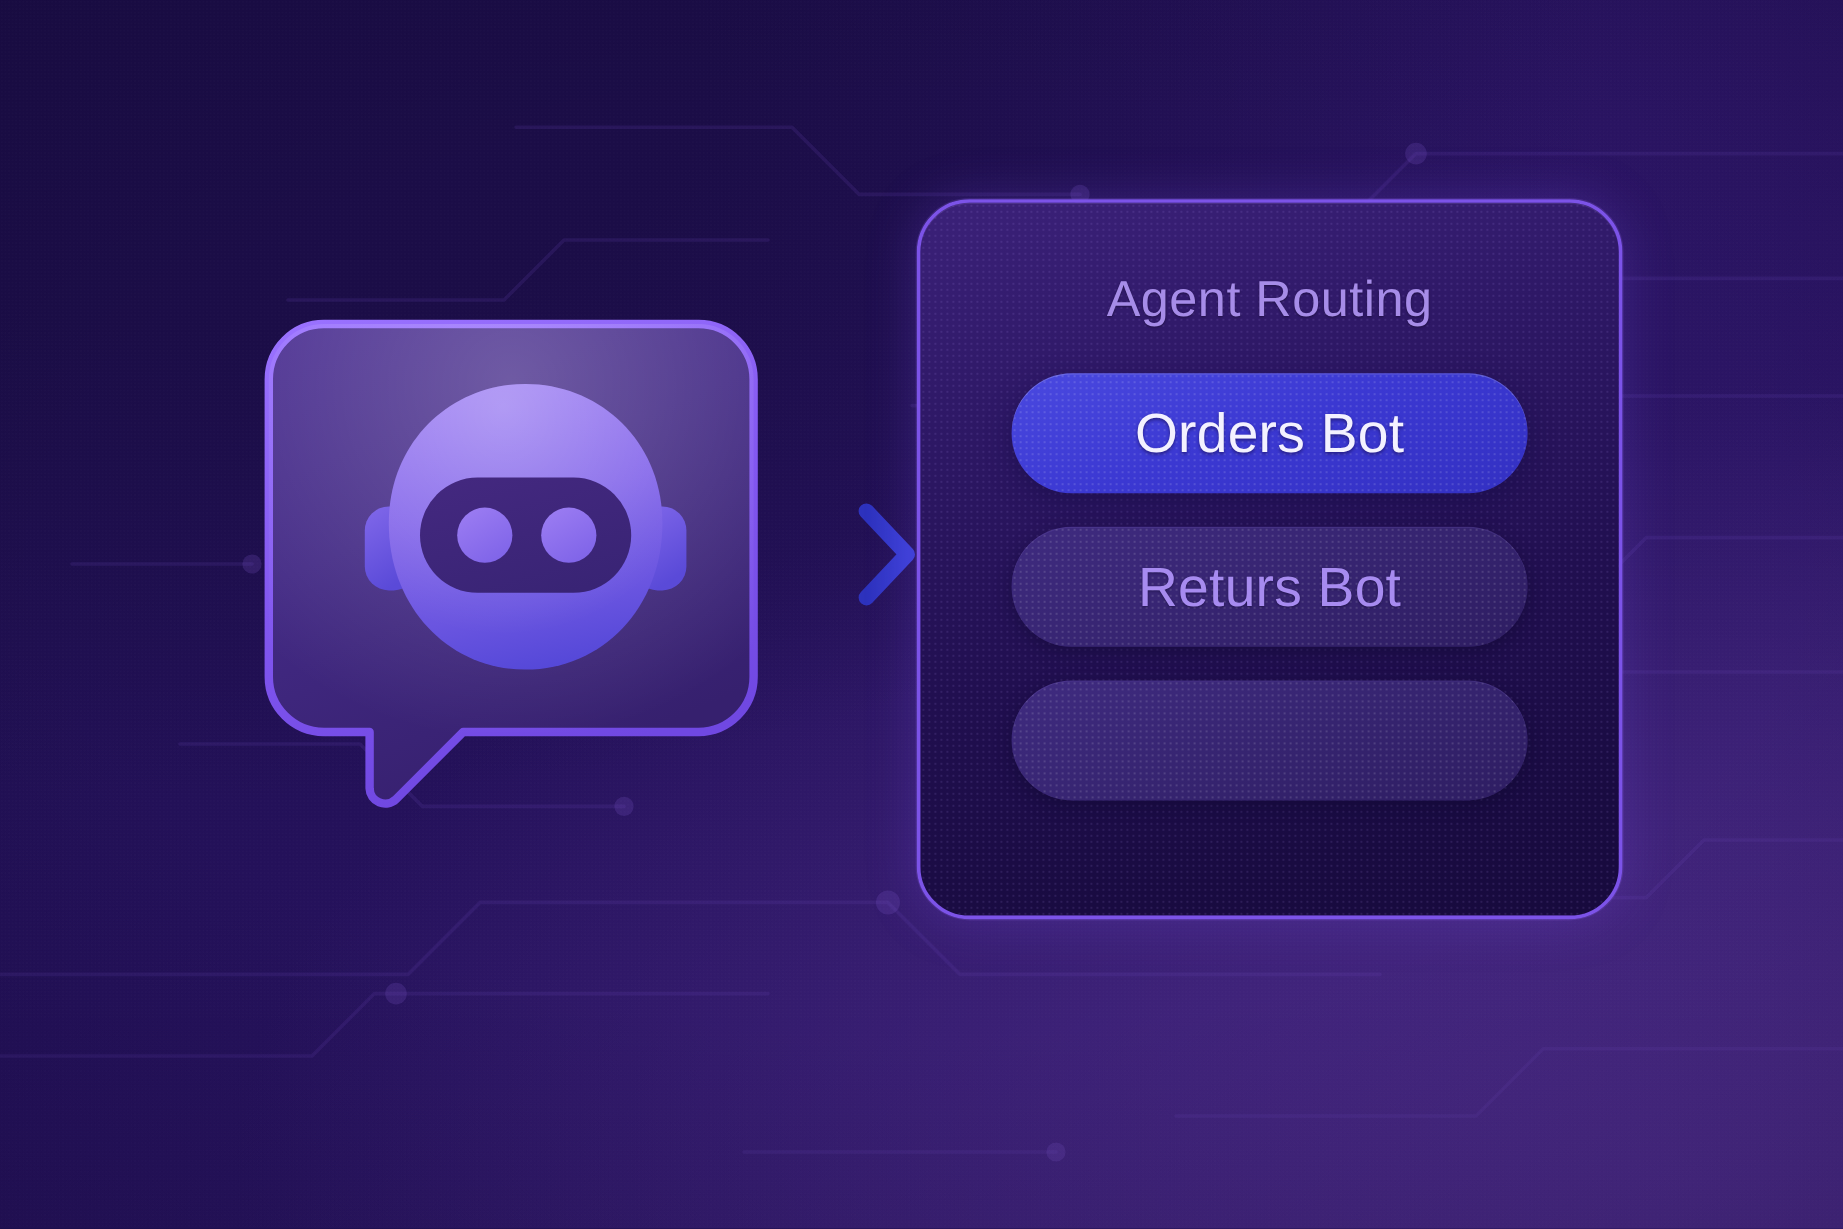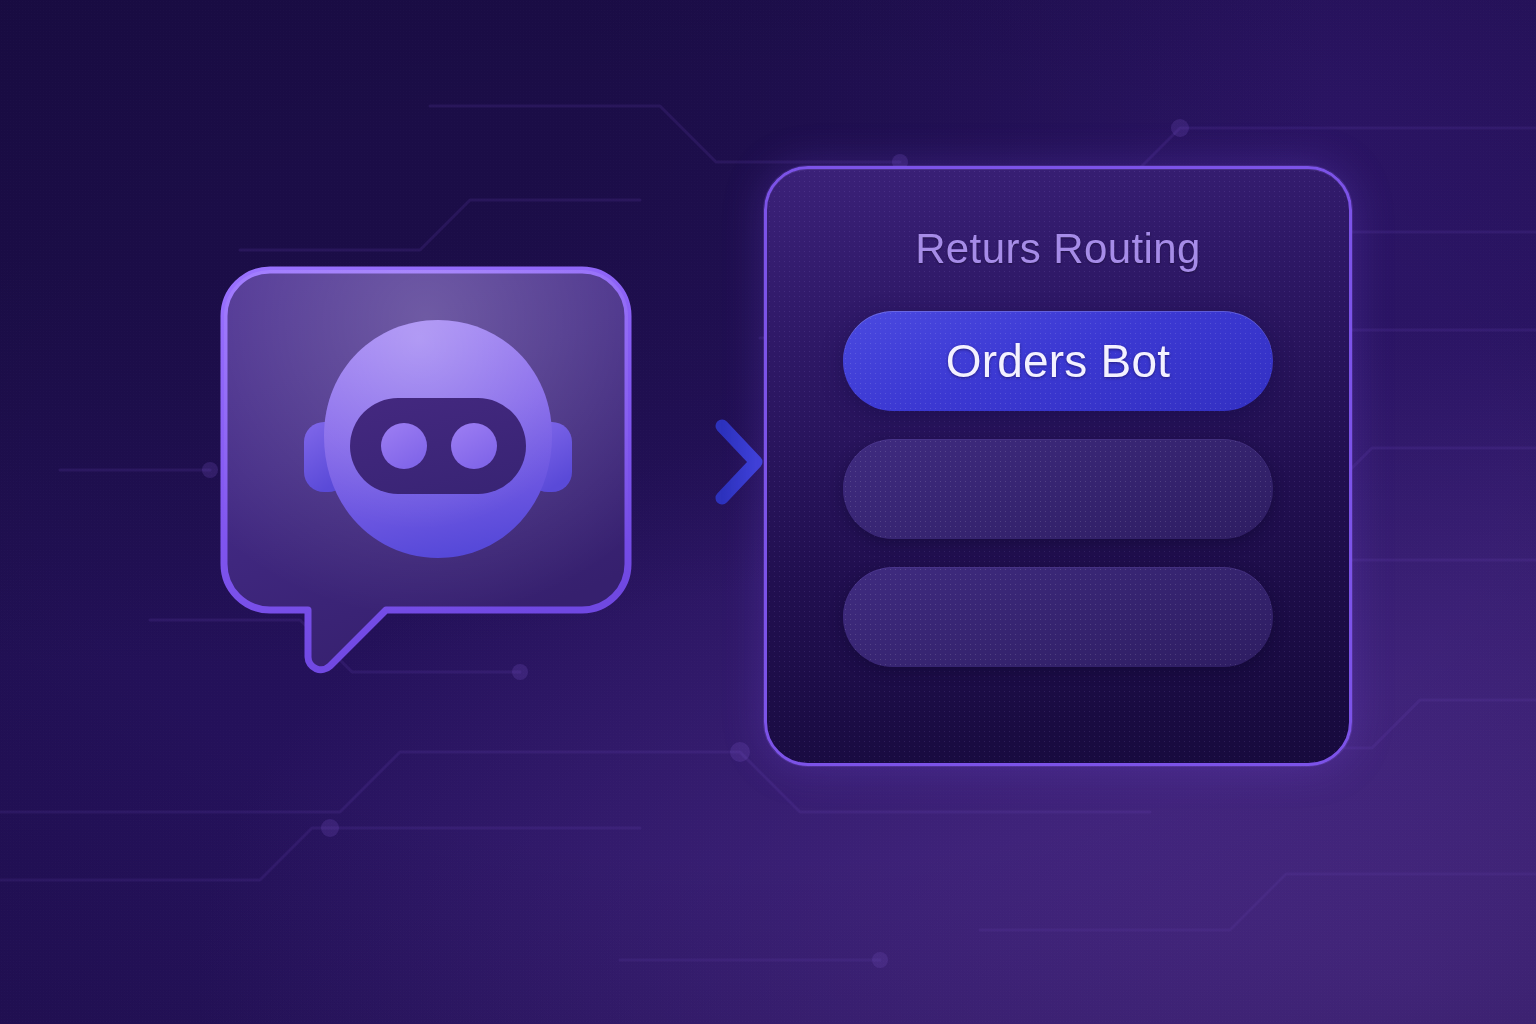--- a/index.html
+++ b/index.html
@@ -312,31 +312,32 @@
     </defs>
     <g fill="none" stroke="url(#arrowGrad)" stroke-width="13" stroke-linecap="round" stroke-linejoin="round">
       <path d="M10 56 H116"></path>
       <path d="M90 20 L124 56 L90 92"></path>
     </g>
   </svg>
 
   <div class="card">
     <div class="card-dots"></div>
 
-    <div class="card-title">Returs Routing</div>
+    <div class="card-title">Agent Routing</div>
 
     <div class="pill-list">
 
       <div class="pill active">
         <div class="pill-dots"></div>
         <span class="pill-label">Orders Bot</span>
       </div>
 
       <div class="pill inactive">
         <div class="pill-dots"></div>
+        <span class="pill-label">Returs Bot</span>
       </div>
 
       <div class="pill inactive">
         <div class="pill-dots"></div>
       </div>
 
     </div>
   </div>
 
 </div>

